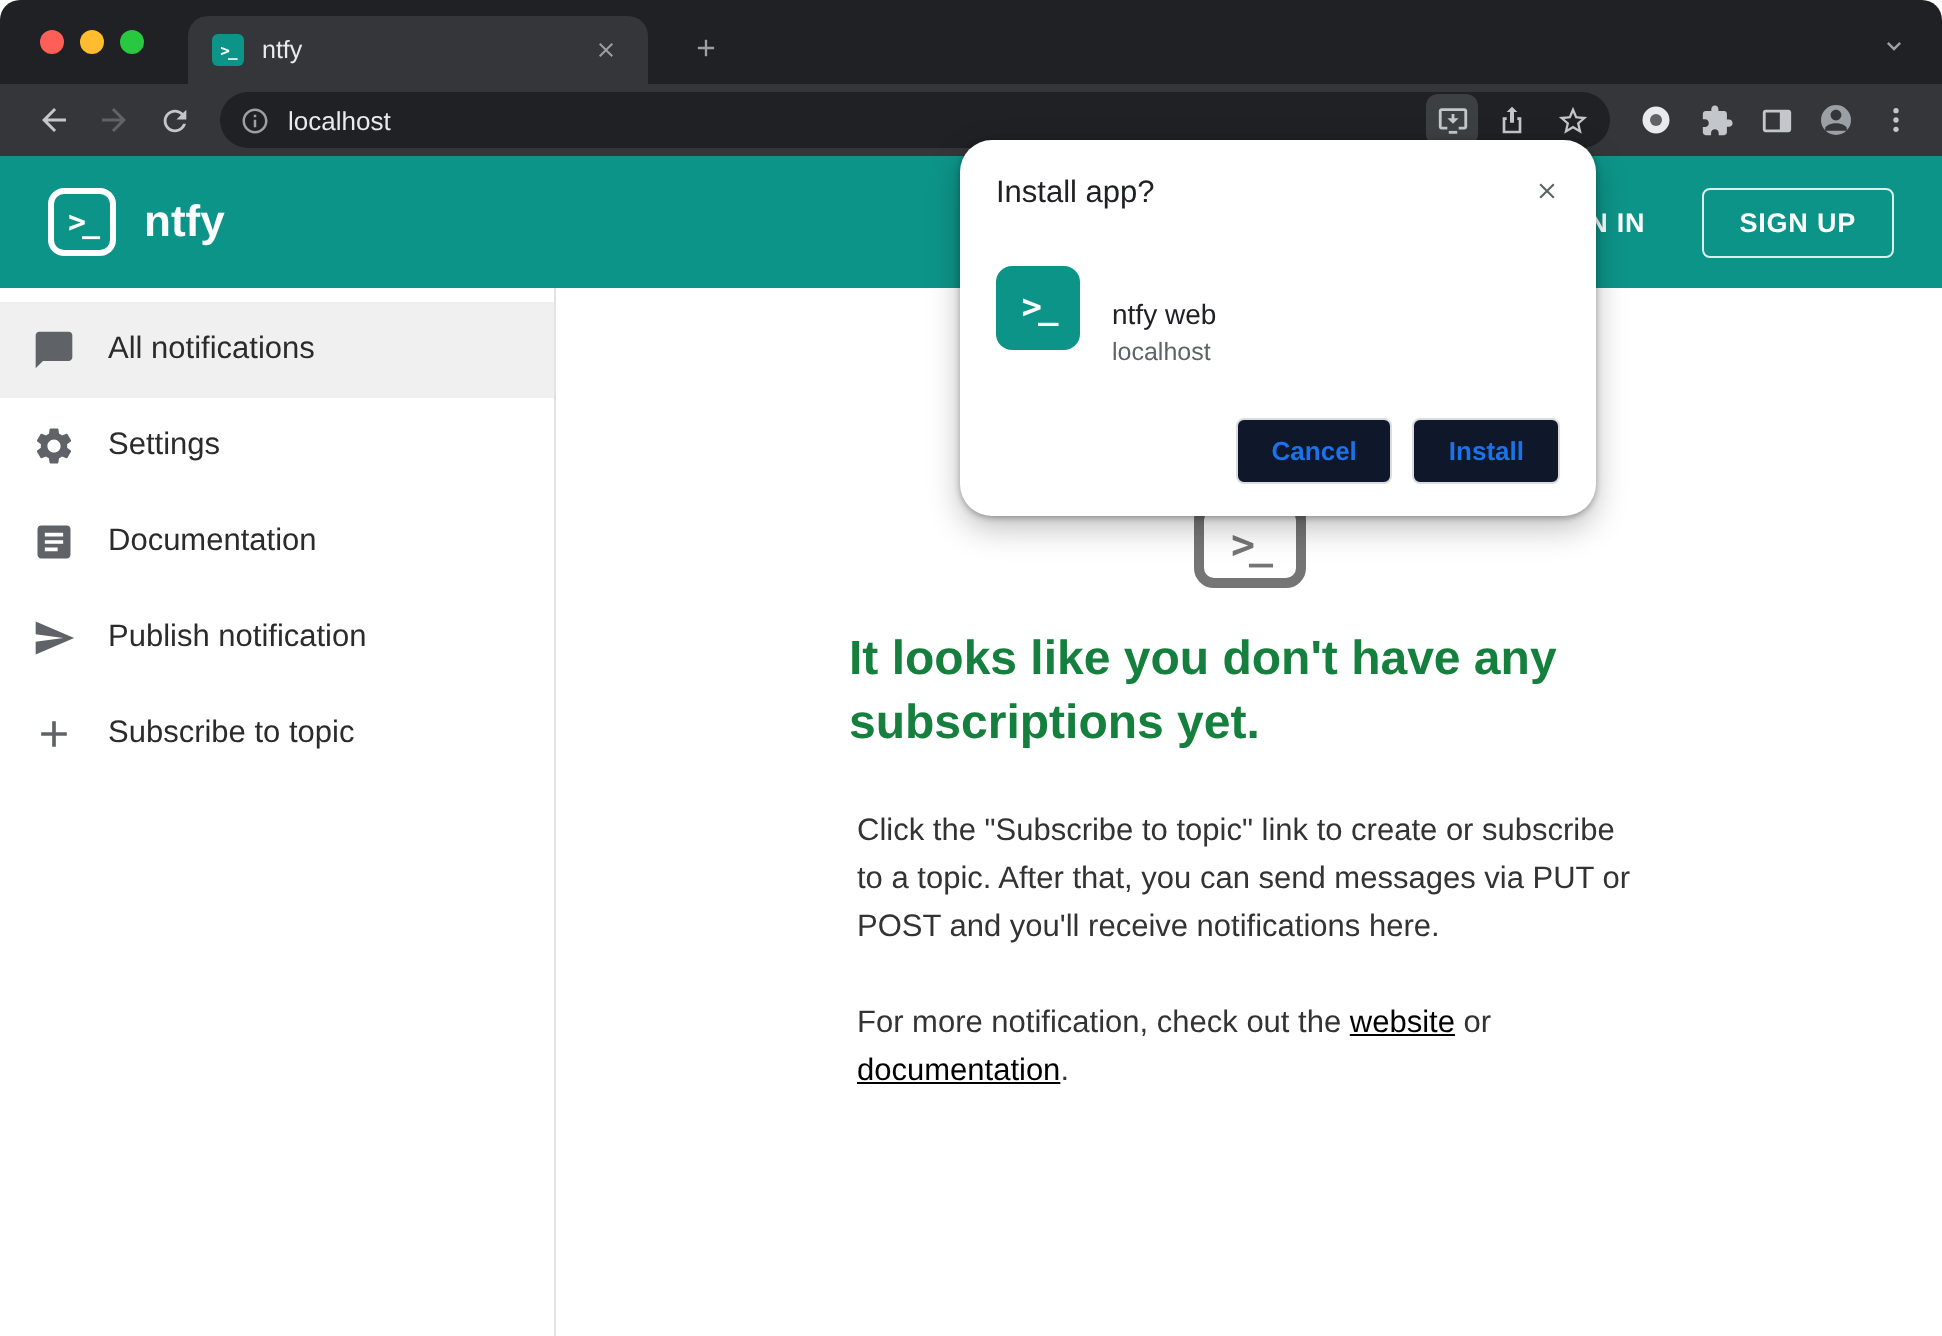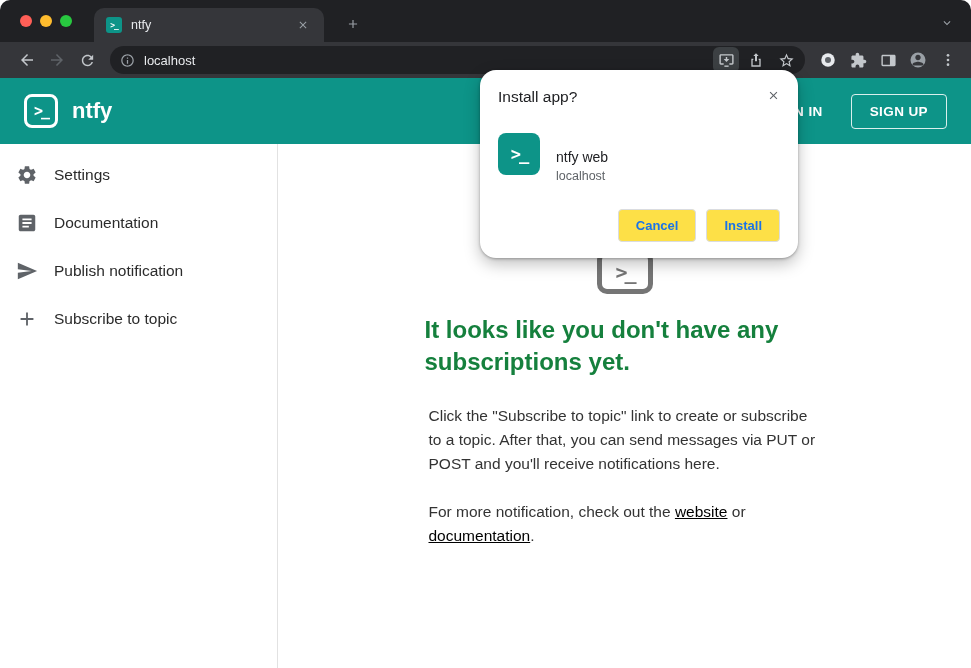--- a/index.html
+++ b/index.html
@@ -85,21 +85,21 @@
   .dlg-close { position:absolute; top:14px; right:14px; width:22px; height:22px; display:flex;
                align-items:center; justify-content:center; border-radius:50%; }
   .dlg-app { display:flex; align-items:center; margin-top:18px; }
   .dlg-icon { width:42px; height:42px; background:#0d9488; border-radius:8px; display:flex;
               align-items:center; justify-content:center; color:#fff;
               font:bold 17px "DejaVu Sans Mono",monospace; letter-spacing:-2px; flex:0 0 auto; }
   .dlg-meta { margin-left:16px; }
   .dlg-name { font-size:14px; color:#202124;margin-top:25px; }
   .dlg-origin { font-size:12.5px; color:#5f6368; margin-top:4px; }
   .dlg-buttons { display:flex; justify-content:flex-end; gap:10px; margin-top:26px; }
-  .dlg-btn { border:1px solid #dadce0; border-radius:4px; background:#fde047; color:#1a73e8;
+  .dlg-btn { border:1px solid #dadce0; border-radius:4px; background:#0f172a; color:#1a73e8;
              font-size:13px; font-weight:bold; padding:8px 17px; font-family:inherit; }
 </style>
 </head>
 <body>
 
 <div class="window">
 
   <div class="titlebar">
     <div class="traffic">
       <span class="dot red"></span>
@@ -208,20 +208,28 @@
 
   <div class="app-header">
     <span class="brand-logo">&gt;_</span>
     <span class="brand-name">ntfy</span>
     <span class="hspacer"></span>
     <button class="signin-btn">SIGN IN</button>
     <button class="signup-btn">SIGN UP</button>
   </div>
 
   <nav class="sidebar">
+    <div class="nav-item selected">
+      <span class="nav-ico">
+        <svg viewBox="0 0 24 24">
+            <path d="M20 2H4c-1.1 0-2 .9-2 2v18l4-4h14c1.1 0 2-.9 2-2V4c0-1.1-.9-2-2-2z"></path>
+          </svg>
+      </span>
+      <span>All notifications</span>
+    </div>
     <div class="nav-item">
       <span class="nav-ico">
         <svg viewBox="0 0 24 24">
             <path d="M19.14 12.94c.04-.3.06-.61.06-.94 0-.32-.02-.64-.07-.94l2.03-1.58c.18-.14.23-.41.12-.61l-1.92-3.32c-.12-.22-.37-.29-.59-.22l-2.39.96c-.5-.38-1.03-.7-1.62-.94l-.36-2.54c-.04-.24-.24-.41-.48-.41h-3.84c-.24 0-.43.17-.47.41L9.25 5.35c-.59.24-1.13.57-1.62.94l-2.39-.96c-.22-.08-.47 0-.59.22L2.74 8.87c-.12.21-.08.47.12.61l2.03 1.58c-.05.3-.09.63-.09.94s.02.64.07.94l-2.03 1.58c-.18.14-.23.41-.12.61l1.92 3.32c.12.22.37.29.59.22l2.39-.96c.5.38 1.03.7 1.62.94l.36 2.54c.05.24.24.41.48.41h3.84c.24 0 .44-.17.47-.41l.36-2.54c.59-.24 1.13-.56 1.62-.94l2.39.96c.22.08.47 0 .59-.22l1.92-3.32c.12-.22.07-.47-.12-.61l-2.01-1.58zM12 15.6c-1.98 0-3.6-1.62-3.6-3.6s1.62-3.6 3.6-3.6 3.6 1.62 3.6 3.6-1.62 3.6-3.6 3.6z"></path>
           </svg>
       </span>
       <span>Settings</span>
     </div>
     <div class="nav-item">
       <span class="nav-ico">

